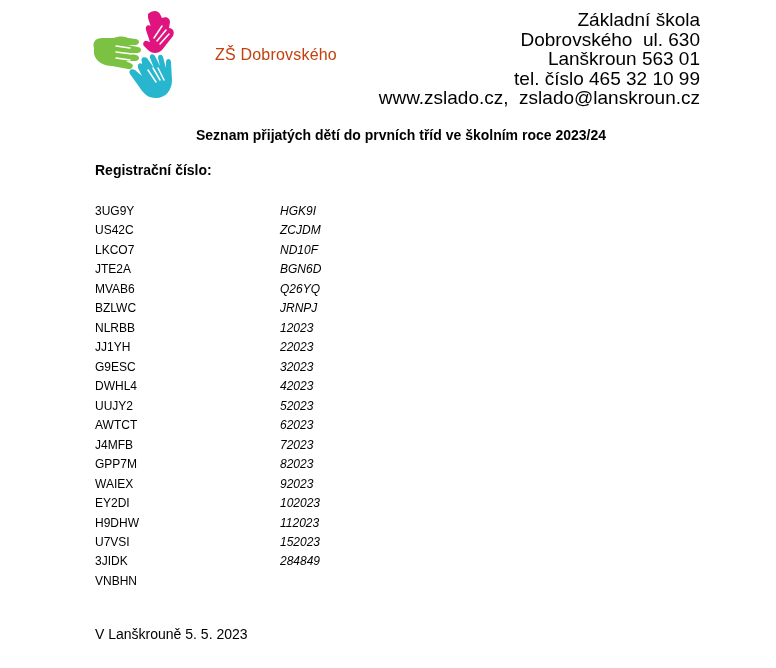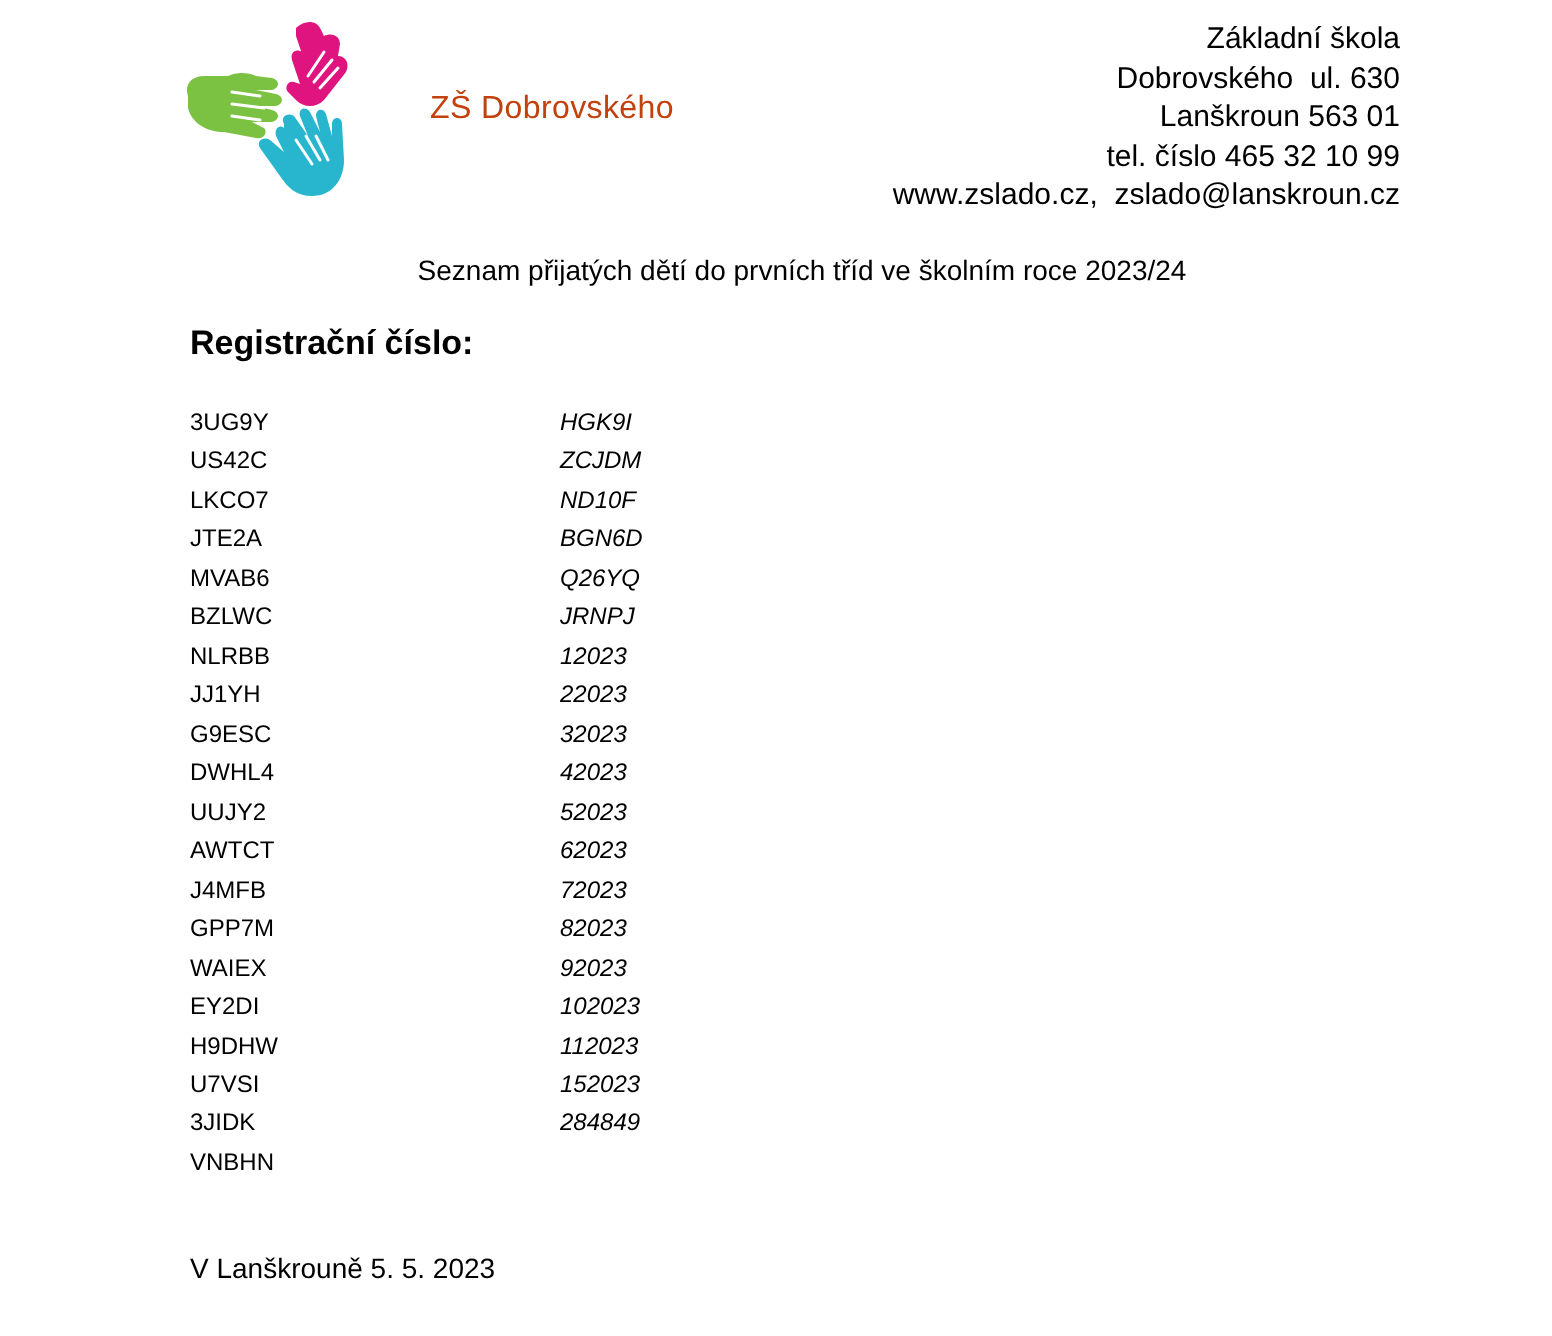--- a/index.html
+++ b/index.html
@@ -39,41 +39,41 @@
       color: #c2410c;
       letter-spacing: 0.2px;
       white-space: nowrap;
       margin-left: 19px;
     }
     .address {
       position: absolute;
       right: 76px;
       top: 10px;
       text-align: right;
-      font-size: 15px;
+      font-size: 19px;
       line-height: 19.6px;
       white-space: nowrap;
     }
     .address div { white-space: pre; }
     .title {
       position: absolute;
       left: 0;
       width: 776px;
       top: 127px;
       text-align: center;
       font-size: 14px;
-      font-weight: normal;
+      font-weight: bold;
       padding-left: 26px;
       box-sizing: border-box;
     }
     .reg-label {
       position: absolute;
       left: 95px;
       top: 162px;
-      font-size: 17px;
+      font-size: 14px;
       font-weight: bold;
     }
     .codes {
       position: absolute;
       top: 202px;
       font-size: 12px;
       line-height: 19.47px;
     }
     .codes.col1 { left: 95px; }
     .codes.col2 { left: 280px; font-style: italic; }

